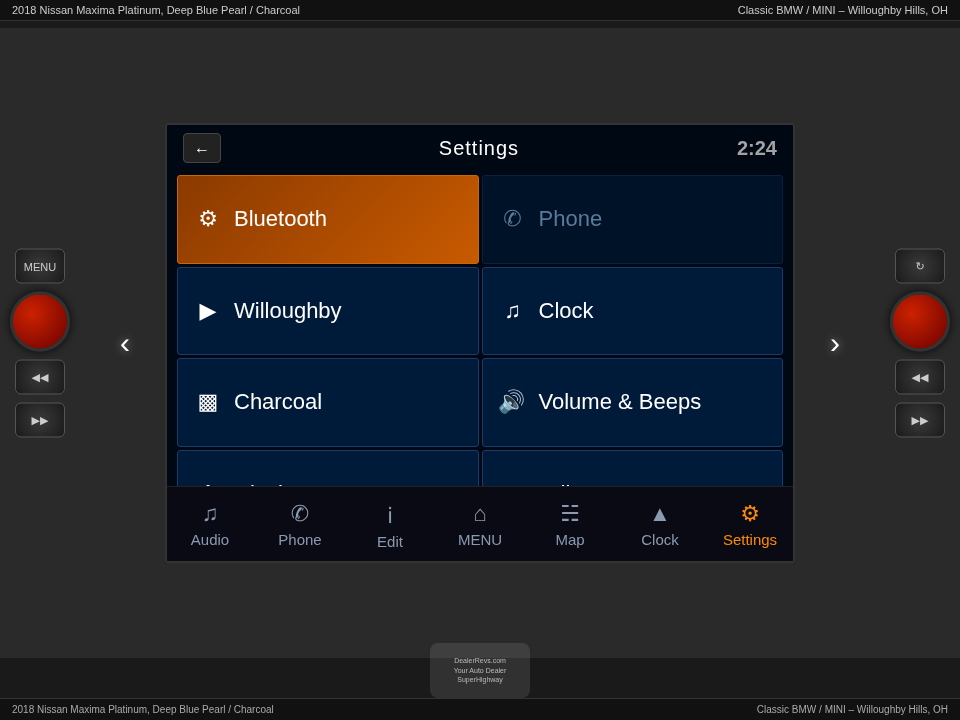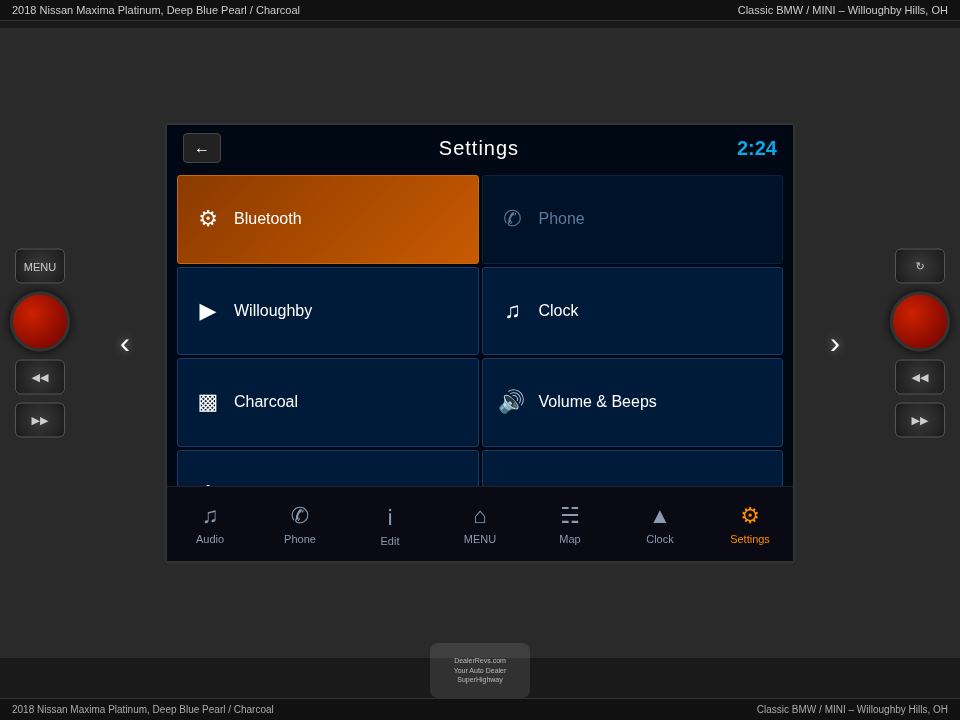--- a/index.html
+++ b/index.html
@@ -79,21 +79,21 @@
     }
 
     .screen-title {
       color: #fff;
       font-size: 20px;
       font-weight: normal;
       letter-spacing: 1px;
     }
 
     .screen-time {
-      color: #0ea5e9;
+      color: #a3a3a3;
       font-size: 20px;
       font-weight: bold;
     }
 
     
     .screen-content {
       flex: 1;
       display: grid;
       grid-template-columns: 1fr 1fr;
       grid-template-rows: repeat(4, 1fr);
@@ -127,21 +127,21 @@
       border-color: #0a2040;
     }
 
     .menu-item .icon {
       font-size: 22px;
       min-width: 28px;
       text-align: center;
     }
 
     .menu-item .label {
-      font-size: 16px;
+      font-size: 22px;
       font-weight: 500;
     }
 
     
     .pagination-dots {
       display: flex;
       justify-content: center;
       gap: 6px;
       padding: 4px 0;
       background: #000814;
@@ -185,21 +185,21 @@
 
     .nav-item.active {
       color: #ff8c00;
     }
 
     .nav-item .nav-icon {
       font-size: 22px;
     }
 
     .nav-item .nav-label {
-      font-size: 11px;
+      font-size: 15px;
       color: #8a9ab0;
     }
 
     .nav-item.active .nav-label {
       color: #ff8c00;
     }
 
     
     .screen-arrow-left {
       position: absolute;

